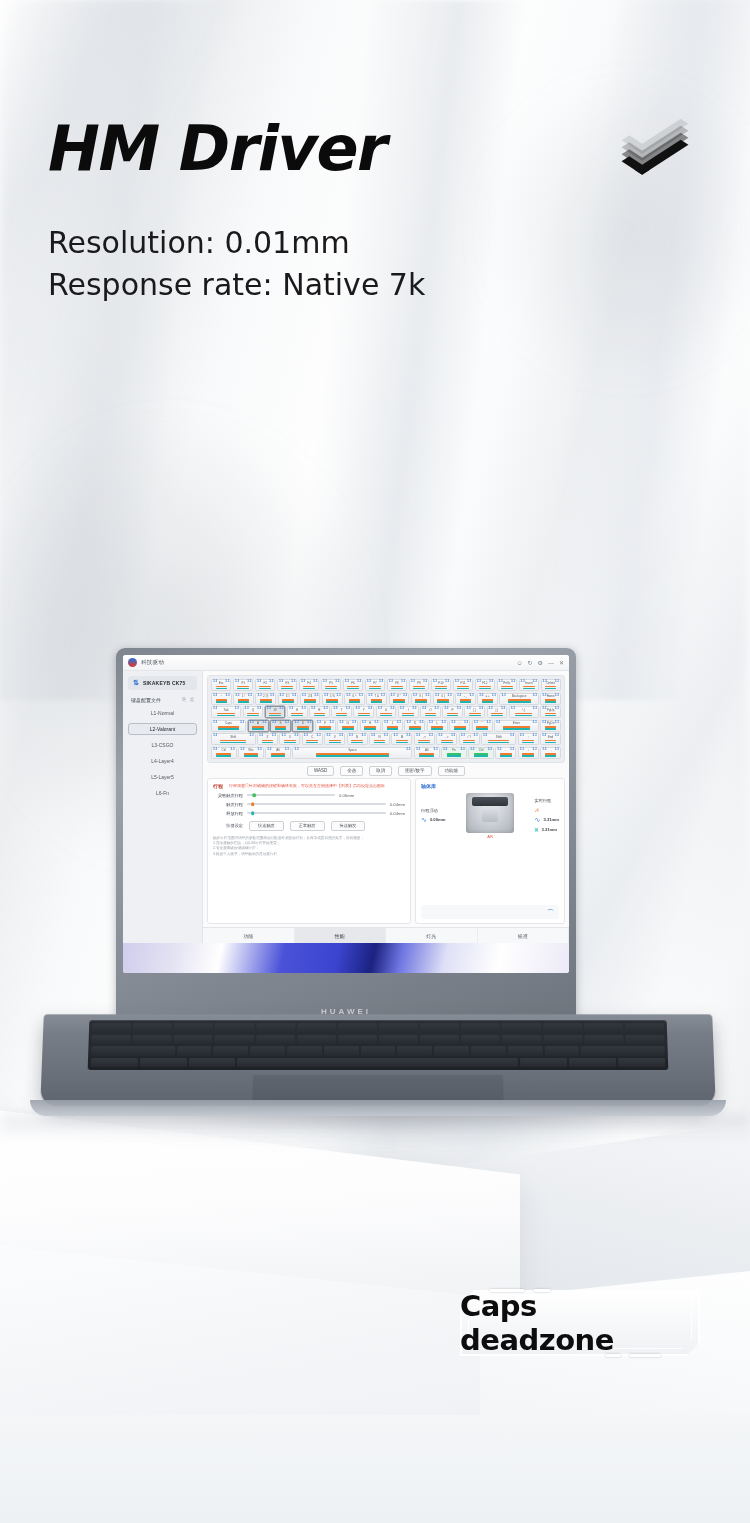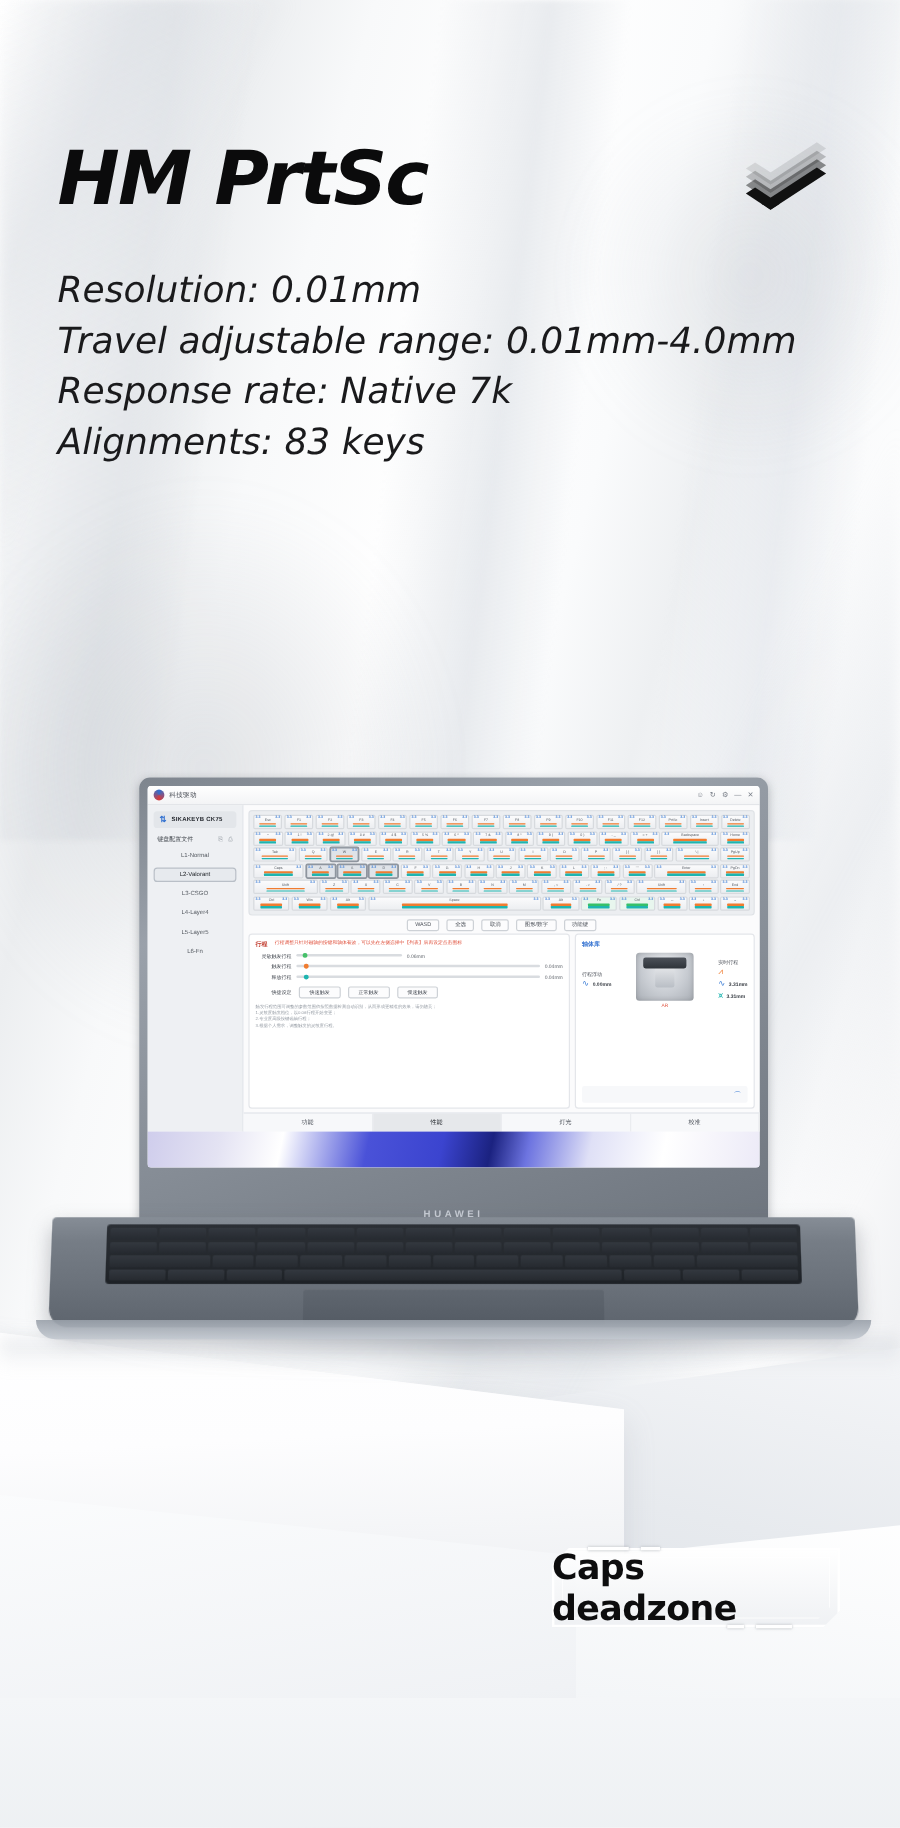--- a/index.html
+++ b/index.html
@@ -99,33 +99,32 @@
   }
   .chev.c1 { top: 2px;  opacity: .10; }
   .chev.c2 { top: 9px;  opacity: .22; }
   .chev.c3 { top: 16px; opacity: .45; }
   .chev.c4 { top: 23px; opacity: 1;  }
 
   .spec-list {
     position: absolute; left: 48px; top: 222px; width: 672px;
     font-size: 30px; line-height: 42px; color: #1a1a1c; font-weight: 400;
     font-family: "DejaVu Sans", sans-serif;
-    font-style: italic;
   }
   .spec-list .line { white-space: pre-wrap; }
 
   
   #laptop { position: absolute; left: 20px; top: 630px; width: 716px; height: 500px; }
   .lap-shadow {
     position: absolute; left: 30px; top: 450px; width: 660px; height: 60px;
     background: radial-gradient(ellipse at 50% 50%, rgba(120,127,138,.35), rgba(120,127,138,0) 70%);
     filter: blur(9px);
   }
   .lid {
-    position: absolute; left: 96px; top: 18px; width: 524px; height: 372px;
+    position: absolute; left: 96px; top: 18px; width: 460px; height: 372px;
     background: linear-gradient(160deg,#7e858e 0%,#9aa1aa 25%,#6e757e 100%);
     border-radius: 9px 9px 3px 3px;
     padding: 7px 7px 22px 7px;
     box-shadow: 0 2px 8px rgba(60,65,72,.35);
   }
   .screen {
     width: 100%; height: 318px; background: #dfe3ea;
     border-radius: 3px; overflow: hidden; position: relative;
   }
   .lid-brand {
@@ -344,32 +343,30 @@
   <div class="shadow-soft2"></div>
   <div class="slab slab-b"></div>
   <div class="slab slab-a"></div>
   <div class="slab slab-d"></div>
   <div class="slab slab-c"></div>
   <div class="slab slab-e"></div>
   <div class="slab-edge"></div>
 </div>
 
 <div id="header">
-  <div class="title">HM PrtSc</div>
+  <div class="title">HM Driver</div>
   <div class="chevrons">
     <span class="chev c1"></span>
     <span class="chev c2"></span>
     <span class="chev c3"></span>
     <span class="chev c4"></span>
   </div>
   <div class="spec-list">
     <div class="line">Resolution: 0.01mm</div>
-    <div class="line">Travel adjustable range: 0.01mm-4.0mm</div>
     <div class="line">Response rate: Native 7k</div>
-    <div class="line">Alignments: 83 keys</div>
   </div>
 </div>
 
 <div id="laptop">
   <div class="lap-shadow"></div>
 
   <div class="lid">
     <div class="screen">
 
       <div class="app">

